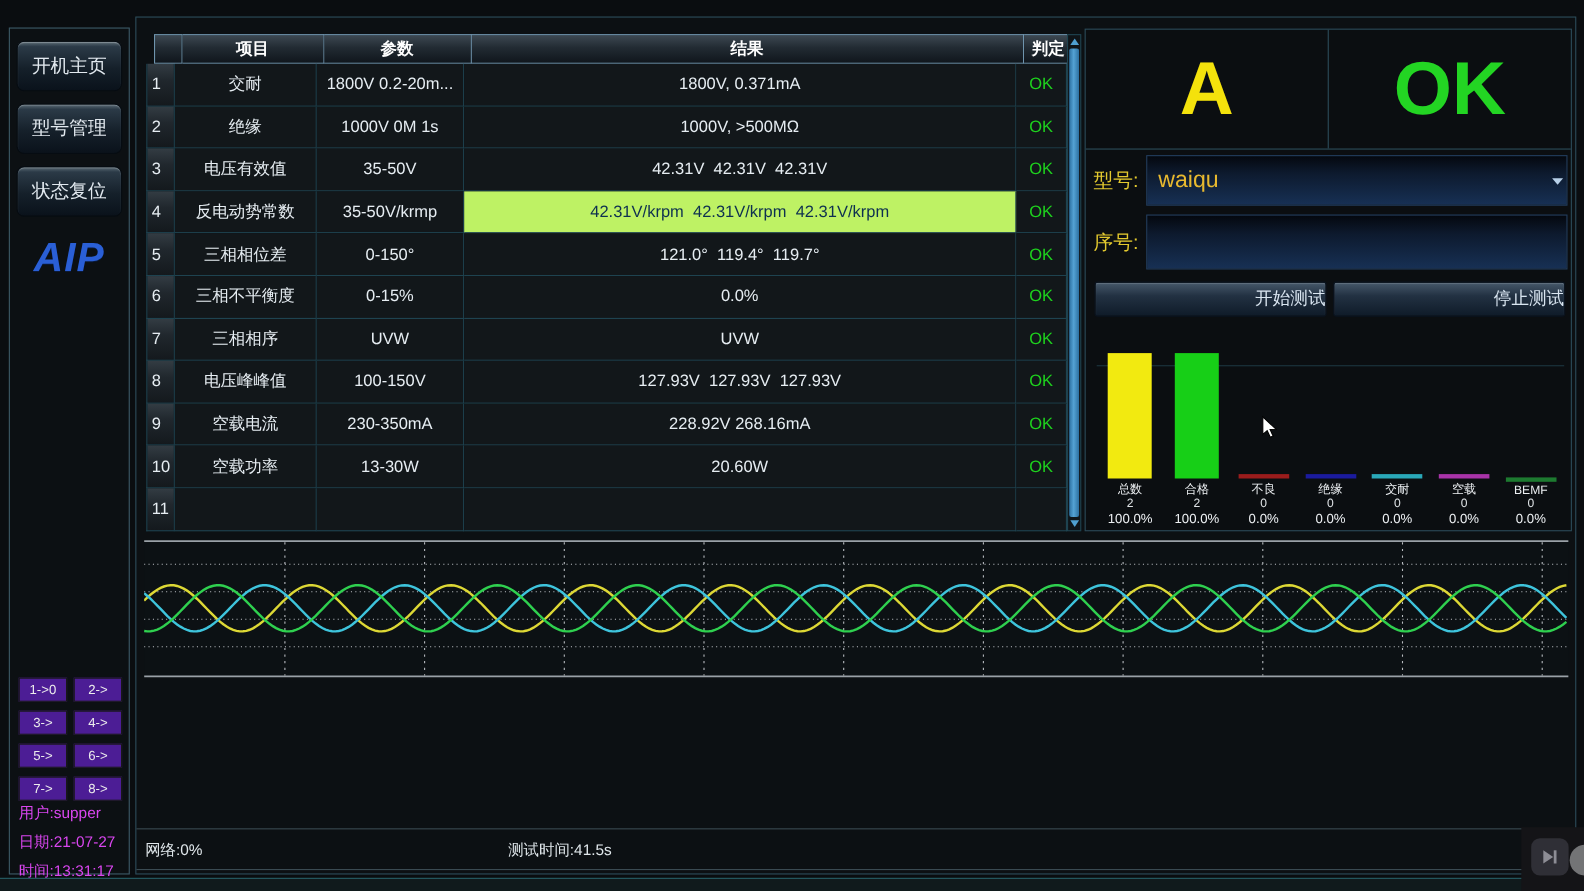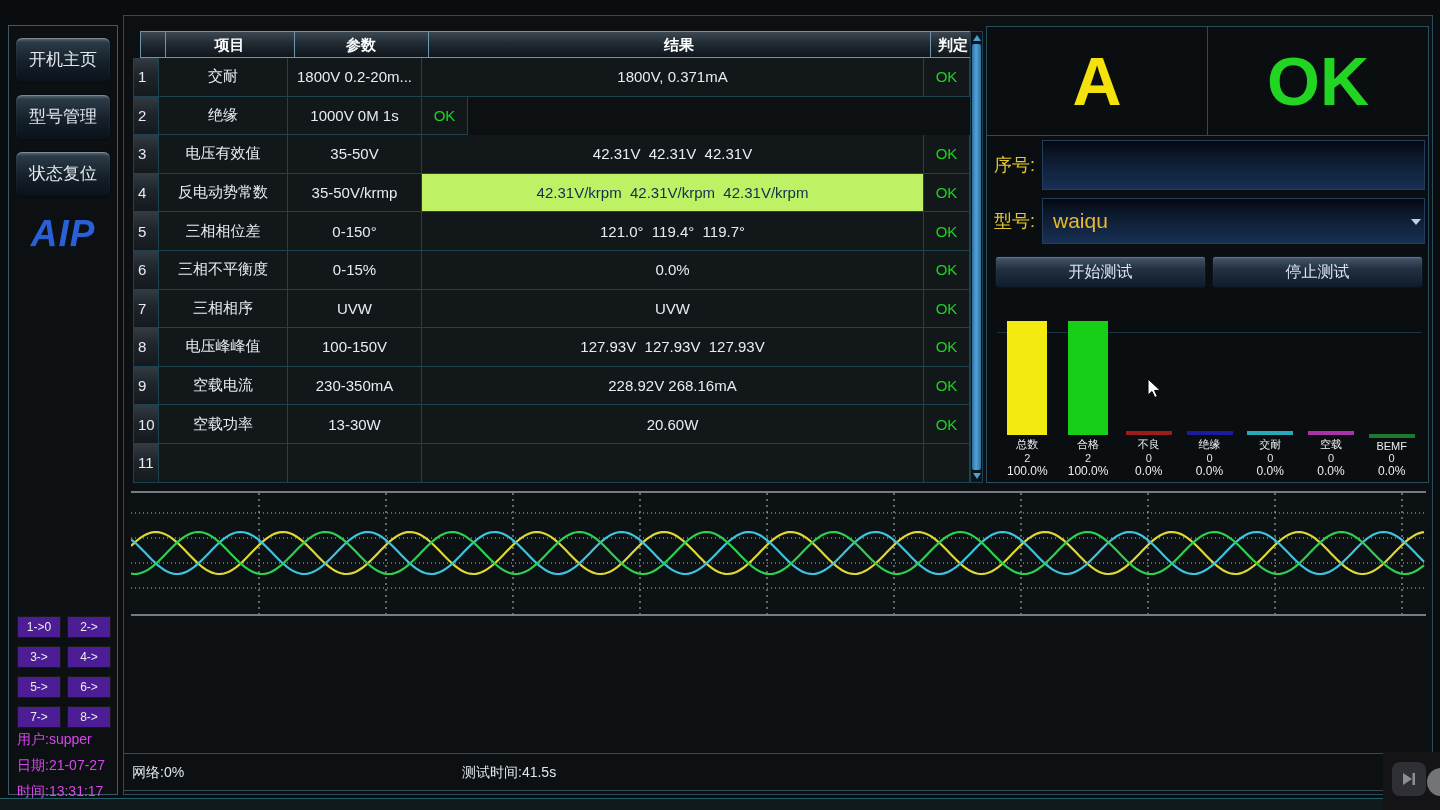--- a/index.html
+++ b/index.html
@@ -70,21 +70,21 @@
     border:1px solid #223d5e;box-sizing:border-box;display:flex;align-items:center;}
   .combo .val{color:#e8b92f;font-size:21px;padding-left:10px;}
   .combo-arrow{position:absolute;right:3px;top:50%;margin-top:-2px;width:0;height:0;
     border-left:5px solid transparent;border-right:5px solid transparent;border-top:6px solid #b8d0e8;}
   .textbox{flex:1;height:50px;background:linear-gradient(180deg,#04080f 0%,#0d1a2e 35%,#173054 100%);
     border:1px solid #223d5e;box-sizing:border-box;color:#e8e8e8;font-size:20px;padding:0 8px;outline:none;}
   .btn-row{height:47px;display:flex;justify-content:space-between;padding:8px 5px 0 8px;box-sizing:border-box;}
   .test-btn{width:209px;height:30px;
     background:linear-gradient(180deg,#46586a 0%,#223142 40%,#0f1b29 100%);
     border:1px solid #0a131f;border-radius:3px;color:#d9e5f0;font-size:16px;
-    box-shadow:inset 0 1px 1px rgba(255,255,255,.2);text-align:center;line-height:29px;cursor:pointer;}
+    box-shadow:inset 0 1px 1px rgba(255,255,255,.2);text-align:right;line-height:29px;cursor:pointer;}
   .stats{position:absolute;left:10px;right:6px;top:305px;bottom:4px;border-top:1px solid #1c3640;
     display:flex;align-items:flex-end;padding-top:6px;box-sizing:border-box;}
   .stat-col{flex:1;display:flex;flex-direction:column;align-items:center;}
   .stat-bar-area{height:114px;display:flex;align-items:flex-end;}
   .stat-bar{width:40px;}
   .stat-name{color:#eceff2;font-size:11px;margin-top:2px;}
   .stat-count{color:#dfe3e6;font-size:11px;line-height:12px;}
   .stat-pct{color:#eceff2;font-size:12px;line-height:14px;}
   
   .scope{position:absolute;left:7px;top:475px;width:1295px;height:125px;background:#0c1114;}
@@ -141,20 +141,21 @@
           <div class="tcell num c-num">1</div>
           <div class="tcell item c-item">交耐</div>
           <div class="tcell param c-param">1800V 0.2-20m...</div>
           <div class="tcell result c-result">1800V, 0.371mA</div>
           <div class="tcell judge c-judge">OK</div>
         </div>
         <div class="trow">
           <div class="tcell num c-num">2</div>
           <div class="tcell item c-item">绝缘</div>
           <div class="tcell param c-param">1000V 0M 1s</div>
+          <div class="tcell result c-result">1000V, &gt;500MΩ</div>
           <div class="tcell judge c-judge">OK</div>
         </div>
         <div class="trow">
           <div class="tcell num c-num">3</div>
           <div class="tcell item c-item">电压有效值</div>
           <div class="tcell param c-param">35-50V</div>
           <div class="tcell result c-result">42.31V  42.31V  42.31V</div>
           <div class="tcell judge c-judge">OK</div>
         </div>
         <div class="trow selected">
@@ -222,31 +223,31 @@
   </div>
 
   <div class="rpanel">
     <div class="result-row">
       <div class="result-half left">
           <span class="grade">A</span>
         </div>
       <div class="result-half">
           <span class="verdict">OK</span>
         </div>
-    </div>
-    <div class="field-row serial">
-      <span class="field-label">序号:</span>
-      <input class="textbox" value="" style="">
     </div>
     <div class="field-row model">
       <span class="field-label">型号:</span>
       <div class="combo">
         <span class="val">waiqu</span>
         <span class="combo-arrow"></span>
       </div>
+    </div>
+    <div class="field-row serial">
+      <span class="field-label">序号:</span>
+      <input class="textbox" value="" style="">
     </div>
     <div class="btn-row">
       <div class="test-btn">开始测试</div>
       <div class="test-btn">停止测试</div>
     </div>
     <div class="stats" id="stats">
         <div class="stat-col">
           <div class="stat-bar-area">
             <div class="stat-bar" style="height: 114px; background: rgb(242, 234, 16);"></div>
           </div>

